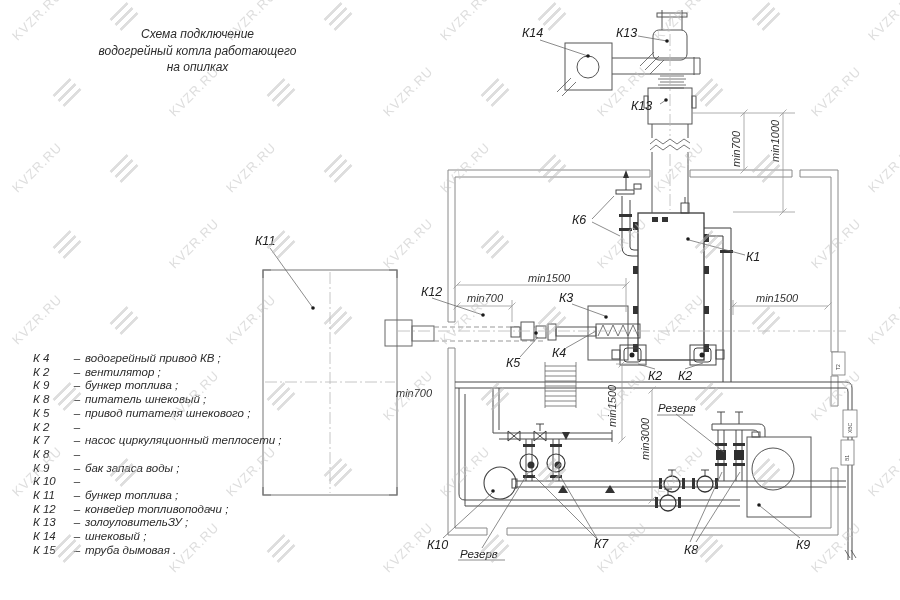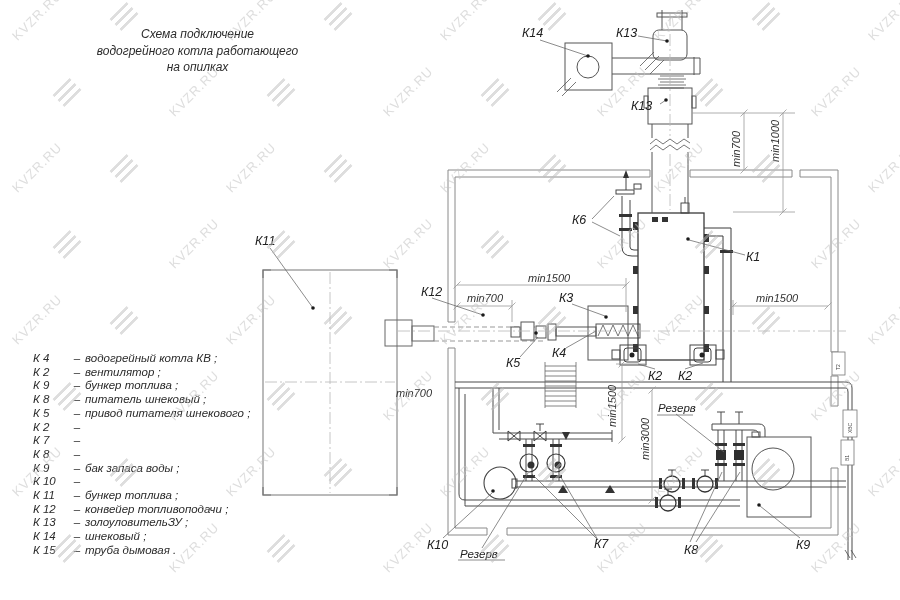--- a/index.html
+++ b/index.html
@@ -23,29 +23,29 @@
   .wm-logo{position:absolute;width:24px;height:17px;opacity:.5;transform:rotate(-45deg);
            background:repeating-linear-gradient(0deg,#bcbcbc 0 3px,transparent 3px 7px);}
 </style>
 </head>
 <body>
 
 <div class="canvas">
 
   <div class="title">
     <div>Схема подключение</div>
-    <div>водогрейного котла работающего</div>
+    <div>водогрейный котла работающего</div>
     <div>на опилках</div>
   </div>
 
   <div class="legend">
     <div class="legend-row">
         <span class="k">К 4</span>
         <span class="dash">–</span>
-        <span class="name">водогрейный котла КВ ;</span>
+        <span class="name">водогрейный привод КВ ;</span>
       </div>
     <div class="legend-row">
         <span class="k">К 2</span>
         <span class="dash">–</span>
         <span class="name">вентилятор ;</span>
       </div>
     <div class="legend-row">
         <span class="k">К 9</span>
         <span class="dash">–</span>
         <span class="name">бункер топлива ;</span>
@@ -60,20 +60,21 @@
         <span class="dash">–</span>
         <span class="name">привод питателя шнекового ;</span>
       </div>
     <div class="legend-row">
         <span class="k">К 2</span>
         <span class="dash">–</span>
       </div>
     <div class="legend-row">
         <span class="k">К 7</span>
         <span class="dash">–</span>
+        <span class="name">насос циркуляционный теплосети ;</span>
       </div>
     <div class="legend-row">
         <span class="k">К 8</span>
         <span class="dash">–</span>
       </div>
     <div class="legend-row">
         <span class="k">К 9</span>
         <span class="dash">–</span>
         <span class="name">бак запаса воды ;</span>
       </div>

